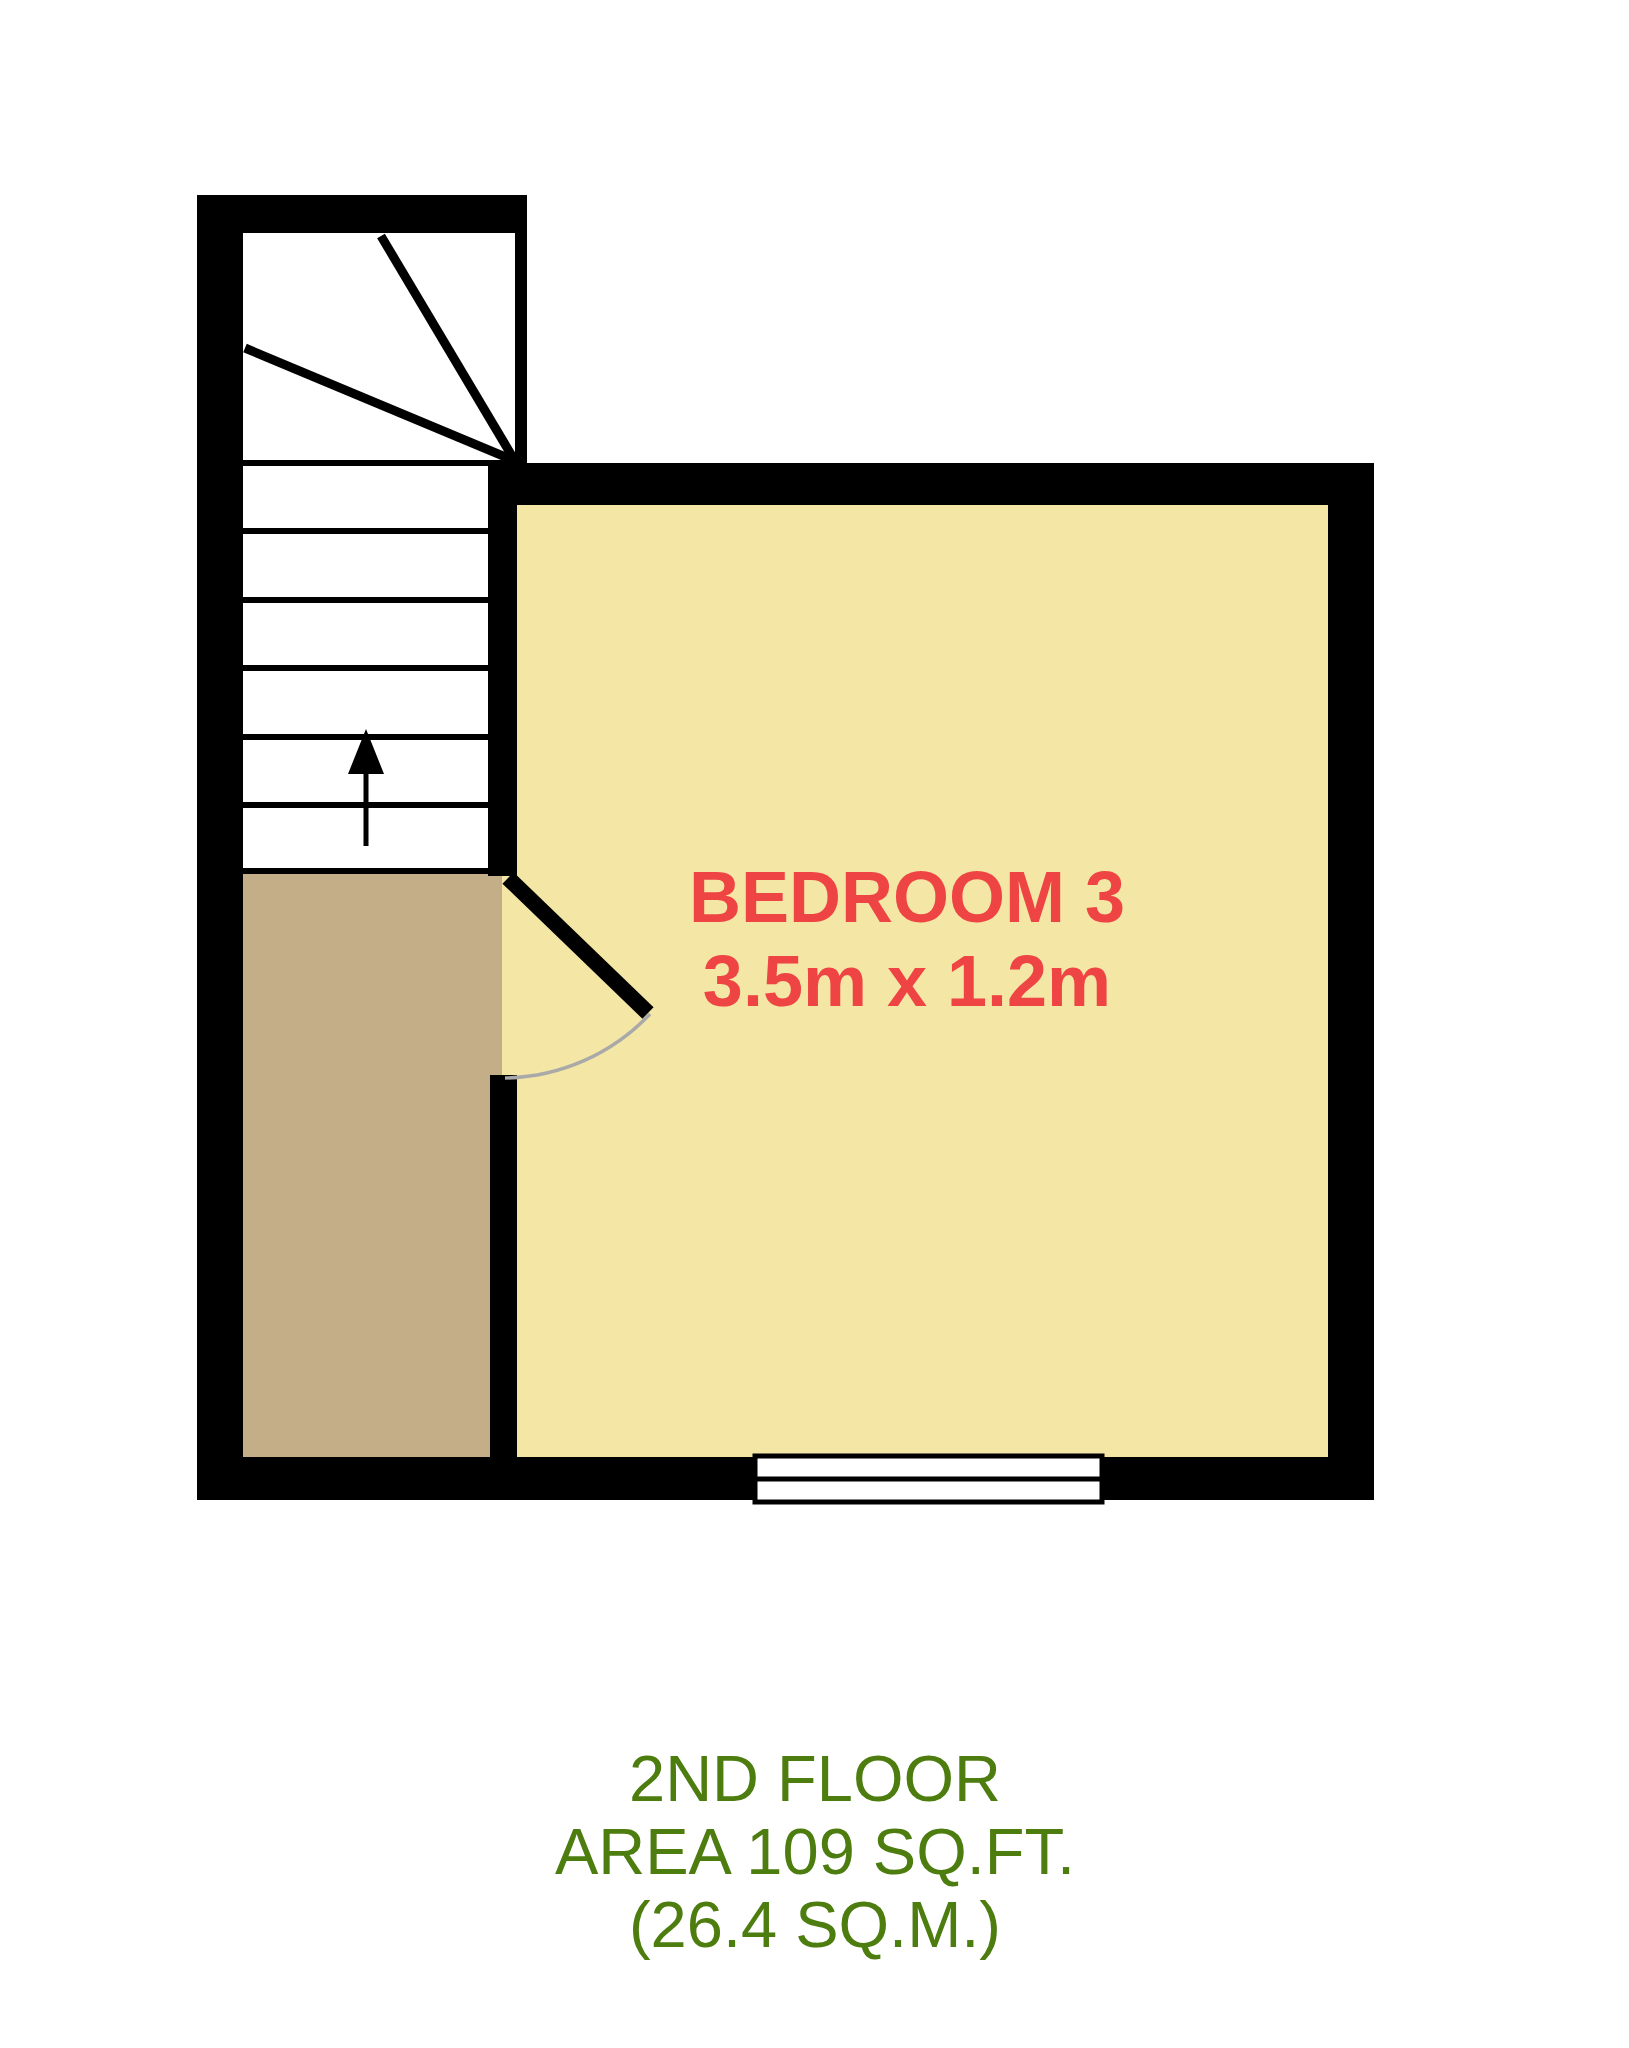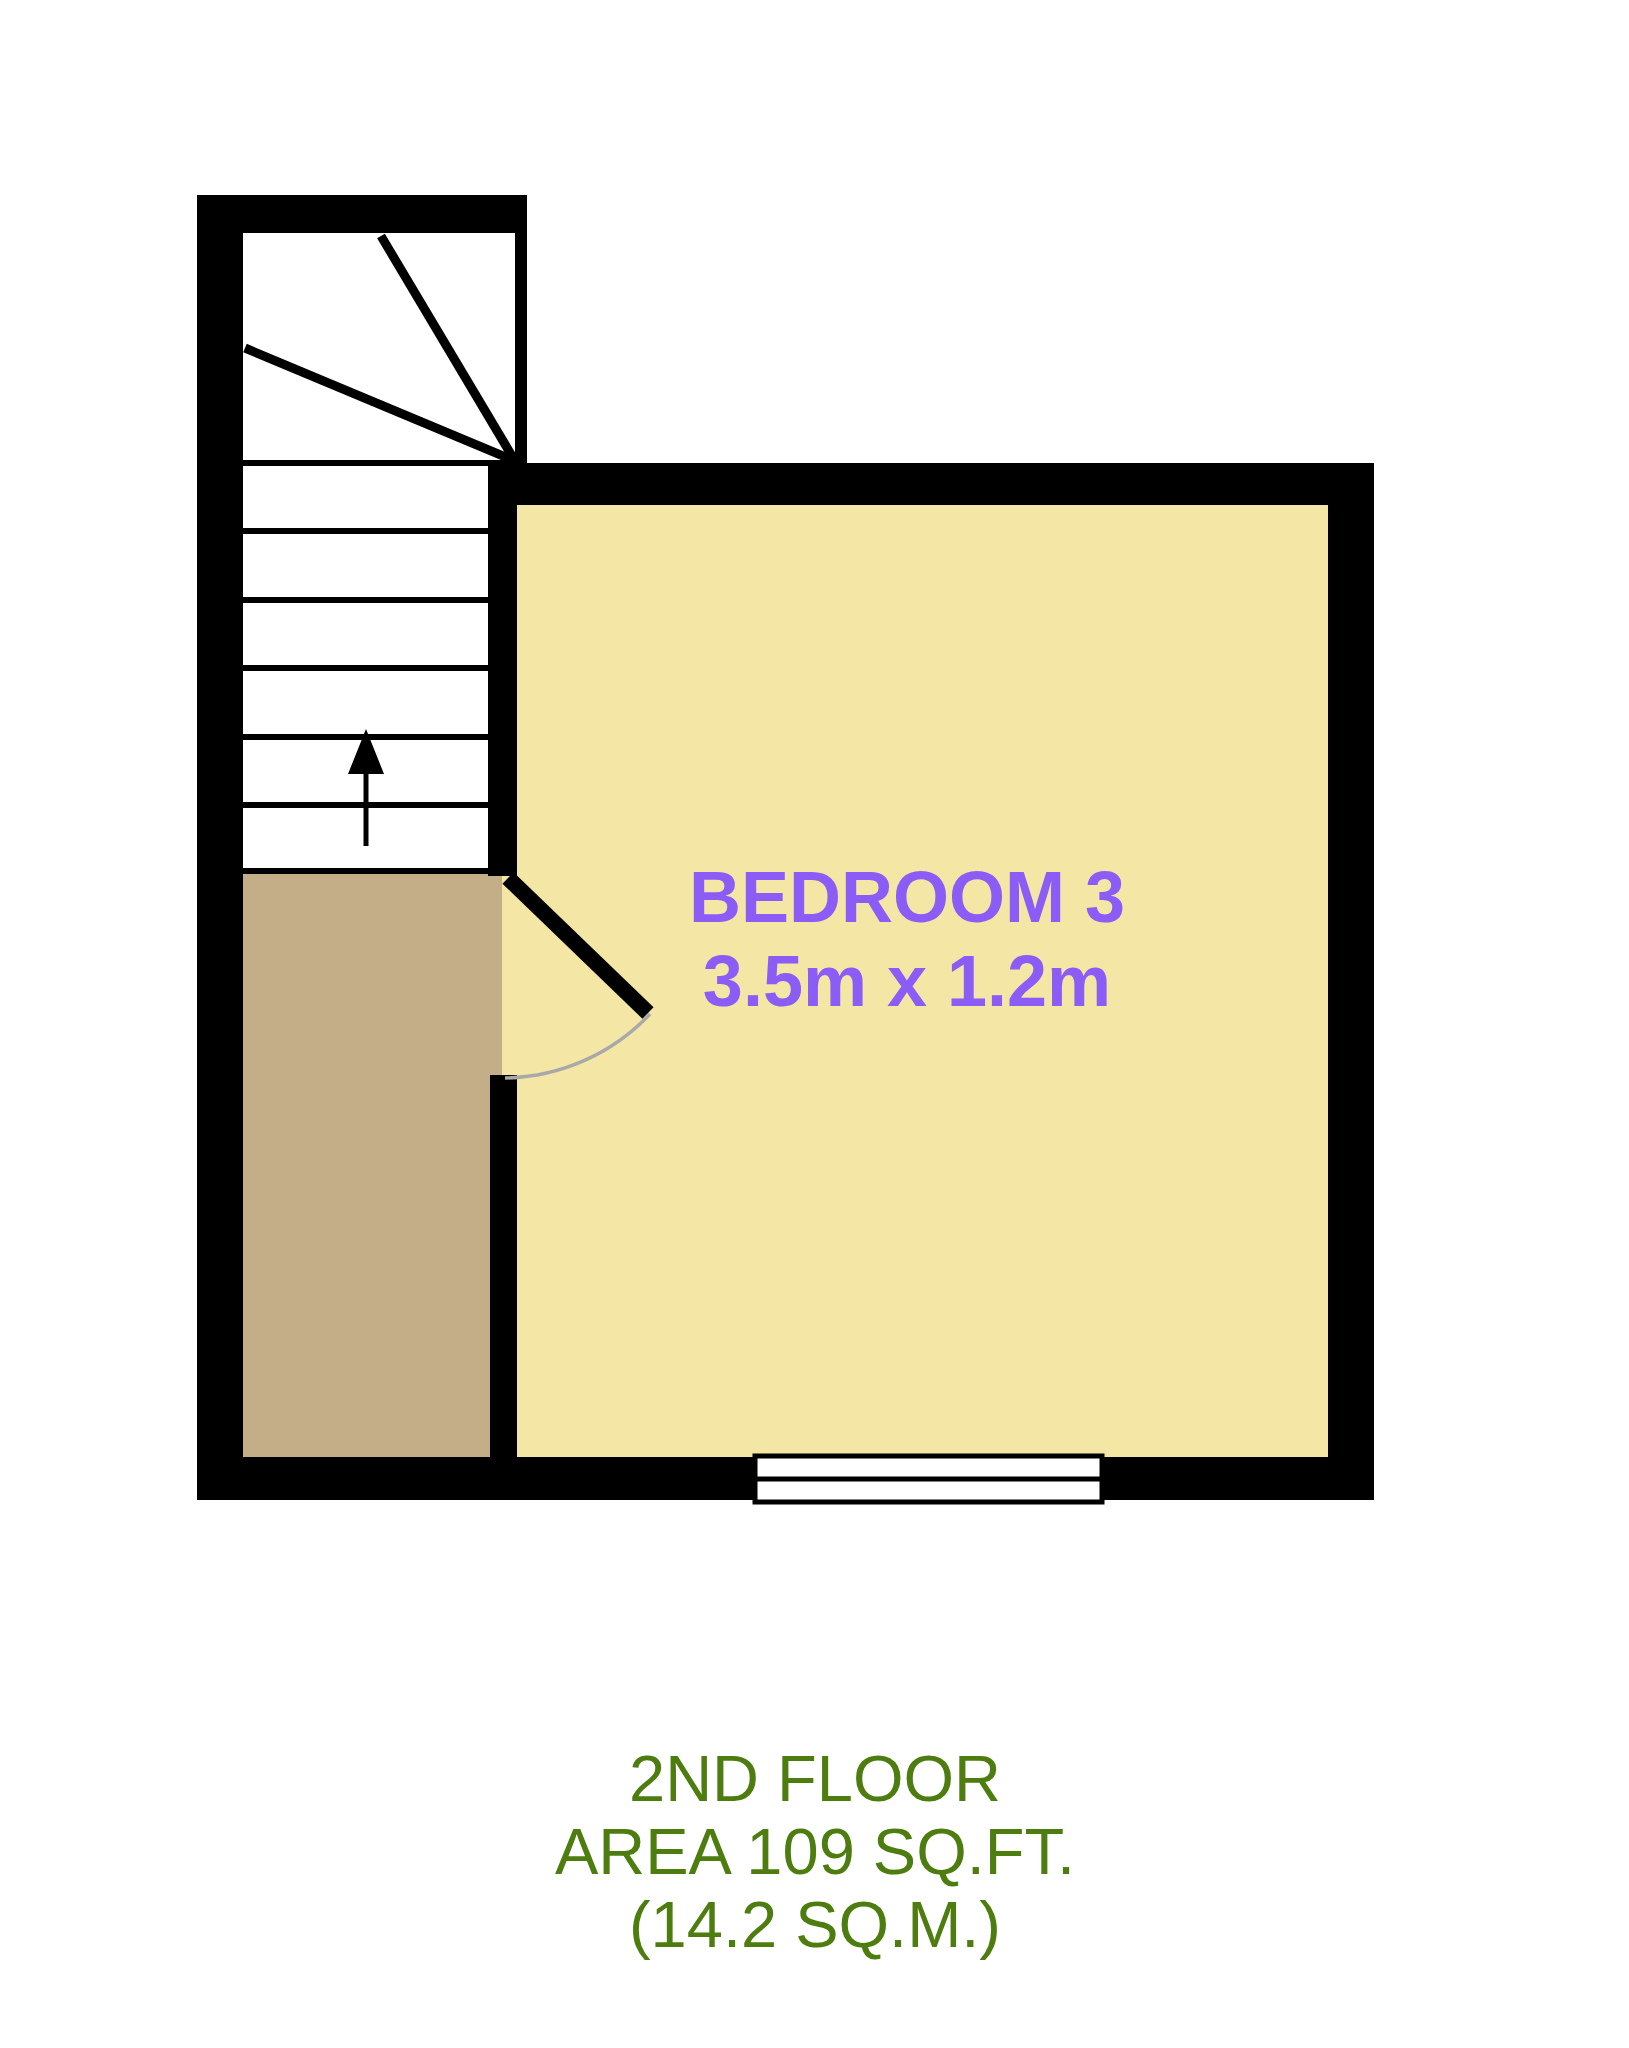--- a/index.html
+++ b/index.html
@@ -17,21 +17,21 @@
   svg.overlay {
     position: absolute;
     left: 0; top: 0;
     width: 1629px; height: 2048px;
   }
   .room-label {
     position: absolute;
     left: 907px; top: 855px;
     transform: translateX(-50%);
     text-align: center;
-    color: #8b5cf6;
+    color: #ef4444;
     font-weight: bold;
     font-size: 72px;
     line-height: 84px;
     white-space: nowrap;
   }
   .floor-caption {
     position: absolute;
     left: 815px; top: 1742px;
     transform: translateX(-50%);
     text-align: center;
@@ -92,16 +92,16 @@
   </svg>
 
   <div class="room-label">
     <span class="line">BEDROOM 3</span>
     <span class="line">3.5m x 1.2m</span>
   </div>
 
   <div class="floor-caption">
     <span class="line">2ND FLOOR</span>
     <span class="line">AREA 109 SQ.FT.</span>
-    <span class="line">(14.2 SQ.M.)</span>
+    <span class="line">(26.4 SQ.M.)</span>
   </div>
 
 </div>
 
 </body></html>

